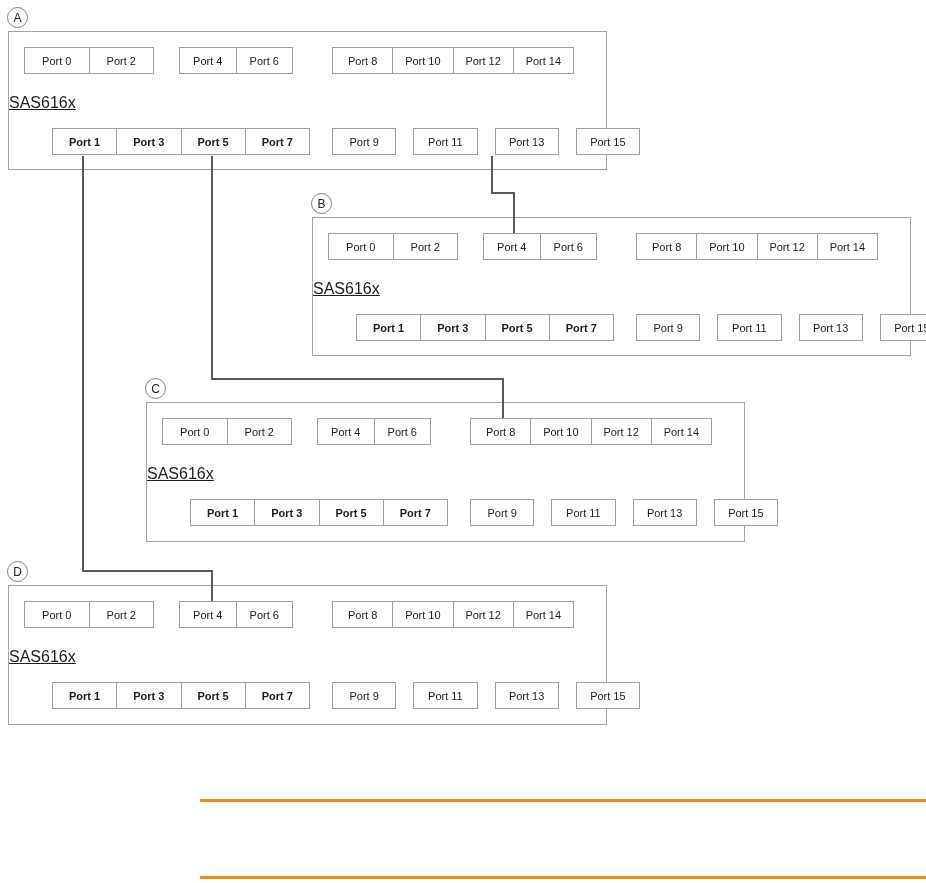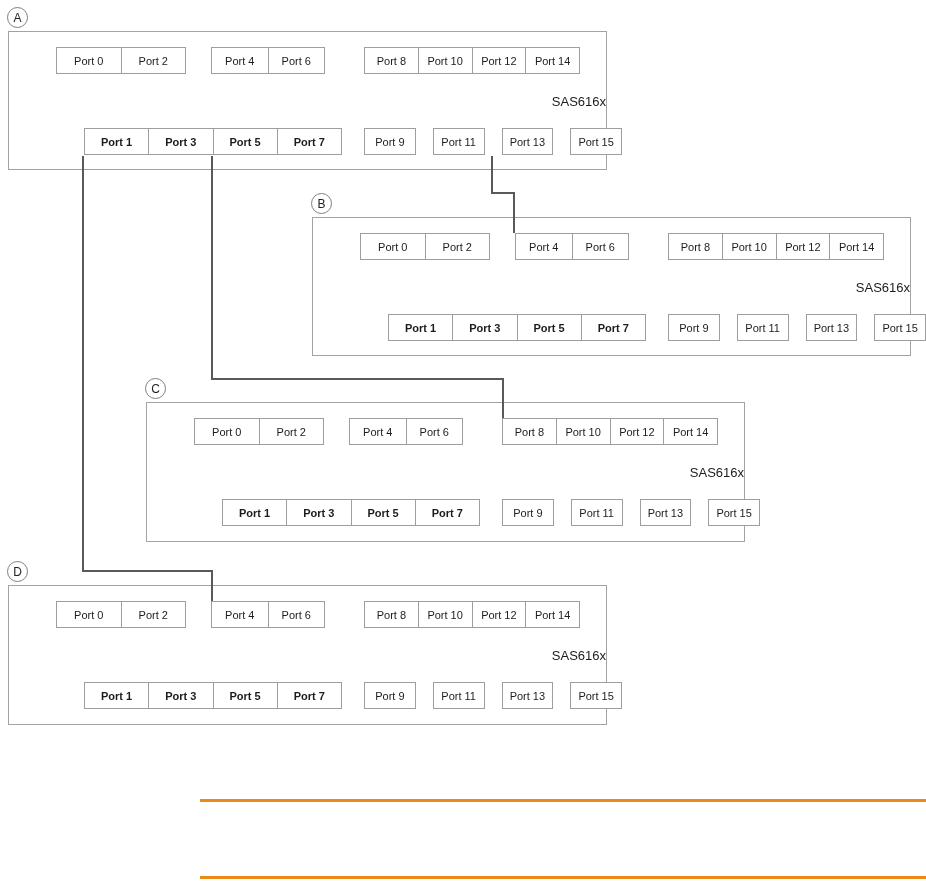--- a/index.html
+++ b/index.html
@@ -29,45 +29,45 @@
     border: 1px solid #7f7f7f;
     border-radius: 50%;
     background: #ffffff;
     display: flex; align-items: center; justify-content: center;
   }
   .box-letter { font-size: 12px; color: #222222; }
   .port-group {
     position: absolute;
     display: flex;
     height: 27px;
-    margin-left: 32px;
   }
   .g1 { left: 15px;  top: 15px; width: 130px; }
   .g2 { left: 170px; top: 15px; width: 114px; }
-  .g3 { left: 323px; top: 15px; width: 216px; }
+  .g3 { left: 323px; top: 15px; width: 242px; }
   .g4 { left: 43px;  top: 96px; width: 258px; font-weight: bold; }
-  .g5 { left: 323px; top: 96px; width: 258px; gap: 18px; }
+  .g5 { left: 323px; top: 96px; width: 308px; gap: 18px; }
   .port-cell {
     flex: 1;
     height: 27px;
     border: 1px solid #9e9e9e;
     margin-left: -1px;
     background: #ffffff;
     display: flex; align-items: center; justify-content: center;
     font-size: 11px;
     color: #1c1c1c;
     white-space: nowrap;
   }
   .port-cell:first-child { margin-left: 0; }
   .chip-label {
     position: absolute;
     left: 0; right: 0; top: 62px;
-    text-align: right;
-    font-size: 13px;
+    text-align: left;
+    font-size: 16px;
     color: #1c1c1c;
+    text-decoration: underline;
   }
   
   #connectors-layer {
     position: absolute; left: 0; top: 0;
     width: 926px; height: 883px;
     pointer-events: none;
   }
   
   .accent-rule {
     position: absolute;

